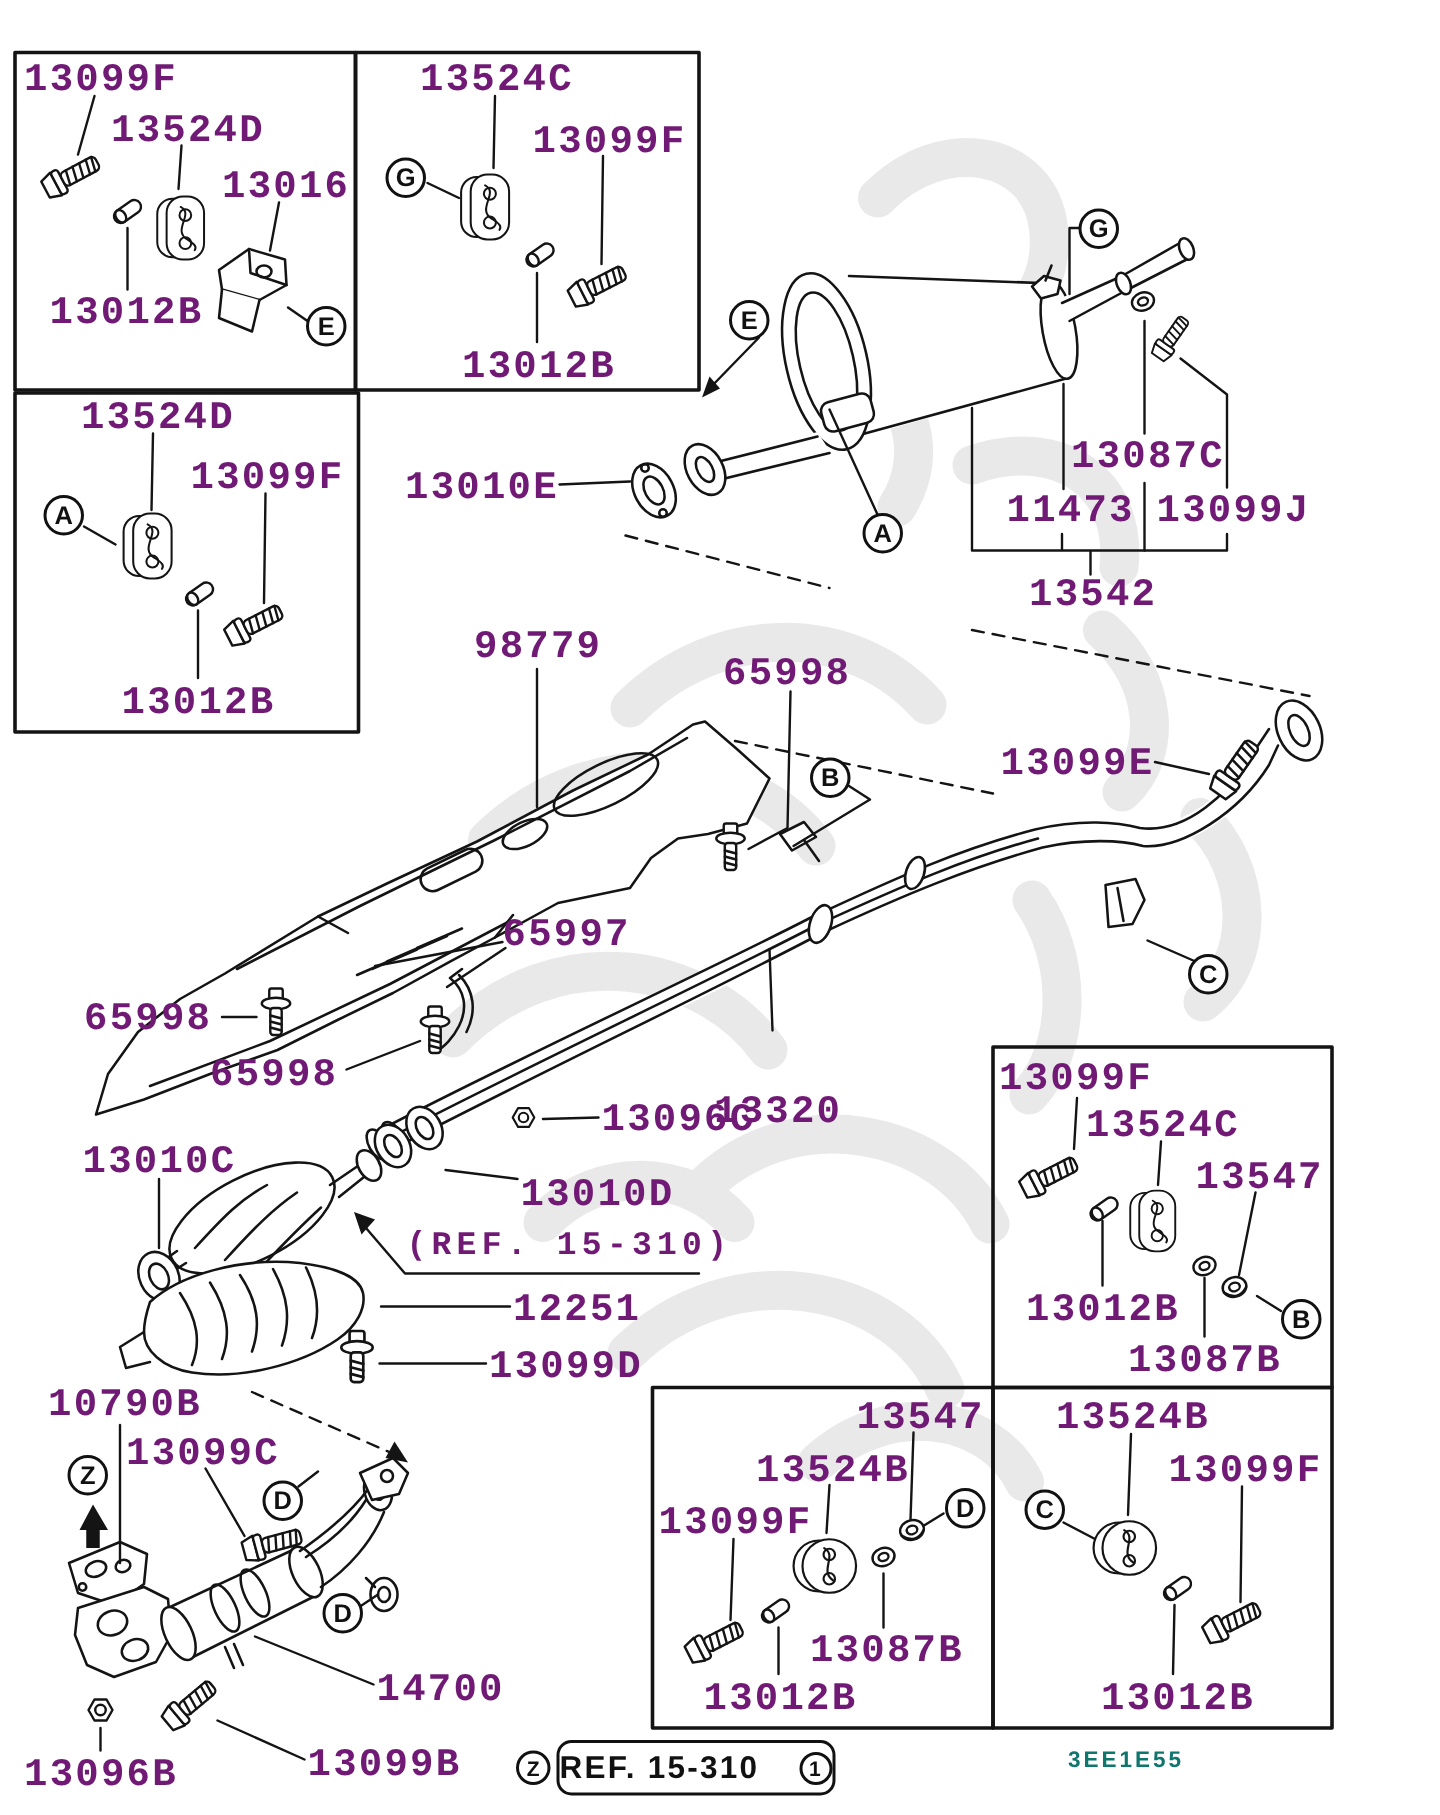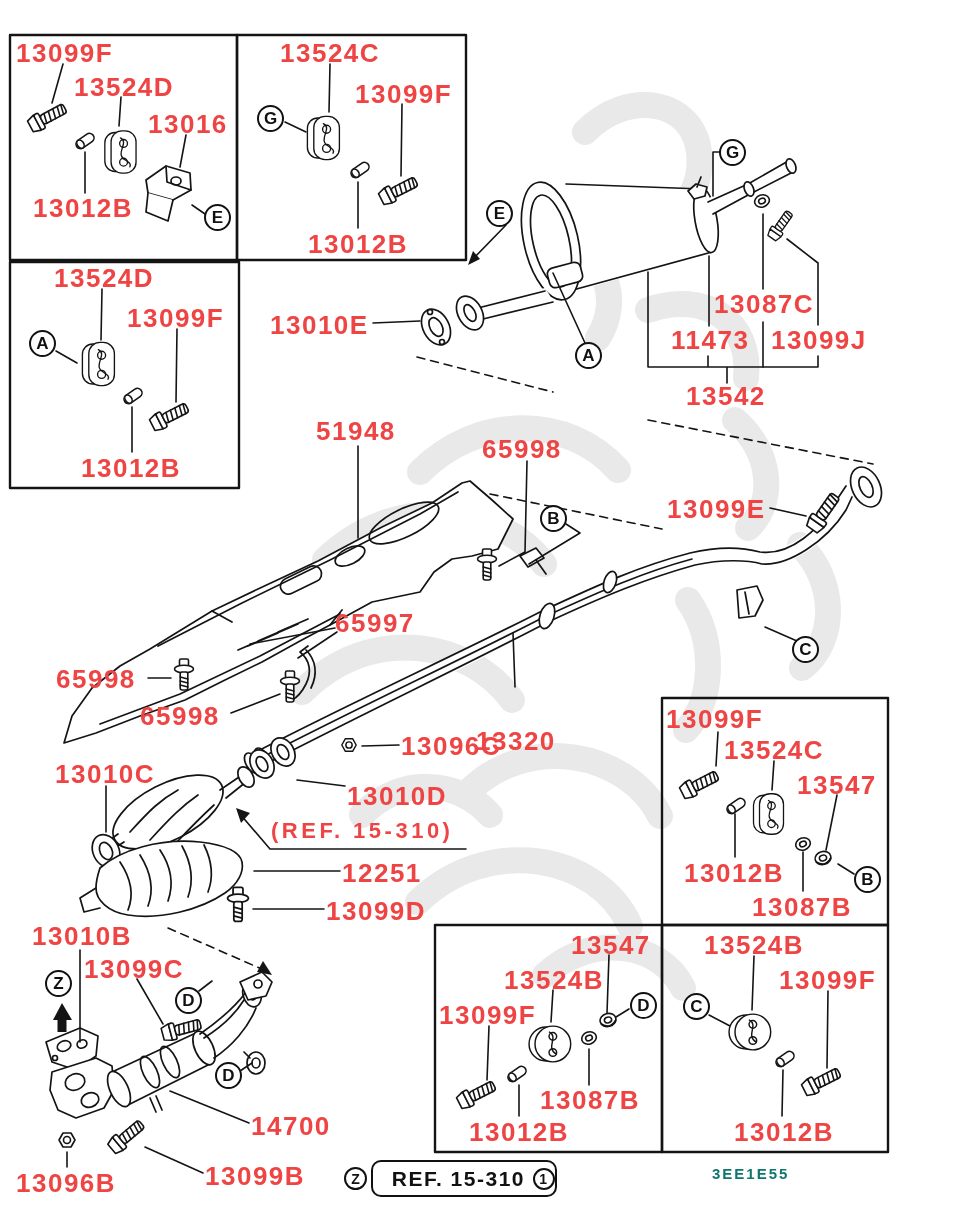--- a/index.html
+++ b/index.html
@@ -1,27 +1,27 @@
 <!DOCTYPE html>
 <html><head>
 <meta charset="utf-8">
 <style>
   html,body{margin:0;padding:0;background:#fff;}
   #stage{position:relative;width:960px;height:1210px;background:#fff;overflow:hidden;
          font-family:"Liberation Sans",sans-serif;}
   #art{position:absolute;left:0;top:0;}
-  .lbl{position:absolute;font-weight:700;font-size:26px;line-height:1;color:#ef4444;
-       letter-spacing:1.5px;white-space:nowrap;}
+  .lbl{position:absolute;font-weight:700;font-size:26px;line-height:1;color:#701a75;
+       letter-spacing:1.5px;white-space:nowrap;font-family:Liberation Mono, monospace;}
   .lbl.ref{font-size:22px;letter-spacing:3.5px;}
   .co{position:absolute;width:27px;height:27px;border:2px solid #111;border-radius:50%;
       background:#fff;display:flex;align-items:center;justify-content:center;
       font-weight:700;font-size:17px;color:#111;box-sizing:border-box;}
   .co.sm{width:23px;height:23px;font-size:14px;}
   .refbox{position:absolute;border:2.5px solid #111;border-radius:10px;background:#fff;
-      display:flex;align-items:center;justify-content:flex-end;gap:8px;
+      display:flex;align-items:center;justify-content:space-between;gap:20px;
       font-weight:700;font-size:21px;letter-spacing:1.5px;color:#111;box-sizing:border-box;}
   .badge{display:inline-flex;width:22px;height:22px;border:2px solid #111;border-radius:50%;
       align-items:center;justify-content:center;font-size:14px;box-sizing:border-box;}
   .code{position:absolute;font-weight:700;font-size:15px;letter-spacing:2px;color:#0f766e;}
 </style>
 </head>
 <body>
 
 <div id="stage">
 
@@ -310,34 +310,34 @@
 <div class="lbl" style="left:355px;top:81px">13099F</div>
 <div class="lbl" style="left:308px;top:231px">13012B</div>
 <div class="lbl" style="left:54px;top:265px">13524D</div>
 <div class="lbl" style="left:127px;top:305px">13099F</div>
 <div class="lbl" style="left:81px;top:455px">13012B</div>
 <div class="lbl" style="left:270px;top:312px">13010E</div>
 <div class="lbl" style="left:714px;top:291px">13087C</div>
 <div class="lbl" style="left:671px;top:327px">11473</div>
 <div class="lbl" style="left:771px;top:327px">13099J</div>
 <div class="lbl" style="left:686px;top:383px">13542</div>
-<div class="lbl" style="left:316px;top:418px">51948</div>
+<div class="lbl" style="left:316px;top:418px">98779</div>
 <div class="lbl" style="left:482px;top:436px">65998</div>
 <div class="lbl" style="left:667px;top:496px">13099E</div>
 <div class="lbl" style="left:56px;top:666px">65998</div>
 <div class="lbl" style="left:140px;top:703px">65998</div>
 <div class="lbl" style="left:335px;top:610px">65997</div>
 <div class="lbl" style="left:476px;top:728px">13320</div>
 <div class="lbl" style="left:401px;top:733px">13096C</div>
 <div class="lbl" style="left:347px;top:783px">13010D</div>
 <div class="lbl ref" style="left:271px;top:820px">(REF. 15-310)</div>
 <div class="lbl" style="left:342px;top:860px">12251</div>
 <div class="lbl" style="left:326px;top:898px">13099D</div>
 <div class="lbl" style="left:55px;top:761px">13010C</div>
-<div class="lbl" style="left:32px;top:923px">13010B</div>
+<div class="lbl" style="left:32px;top:923px">10790B</div>
 <div class="lbl" style="left:84px;top:956px">13099C</div>
 <div class="lbl" style="left:251px;top:1113px">14700</div>
 <div class="lbl" style="left:205px;top:1163px">13099B</div>
 <div class="lbl" style="left:16px;top:1170px">13096B</div>
 <div class="lbl" style="left:666px;top:706px">13099F</div>
 <div class="lbl" style="left:724px;top:737px">13524C</div>
 <div class="lbl" style="left:797px;top:772px">13547</div>
 <div class="lbl" style="left:684px;top:860px">13012B</div>
 <div class="lbl" style="left:752px;top:894px">13087B</div>
 <div class="lbl" style="left:571px;top:932px">13547</div>

